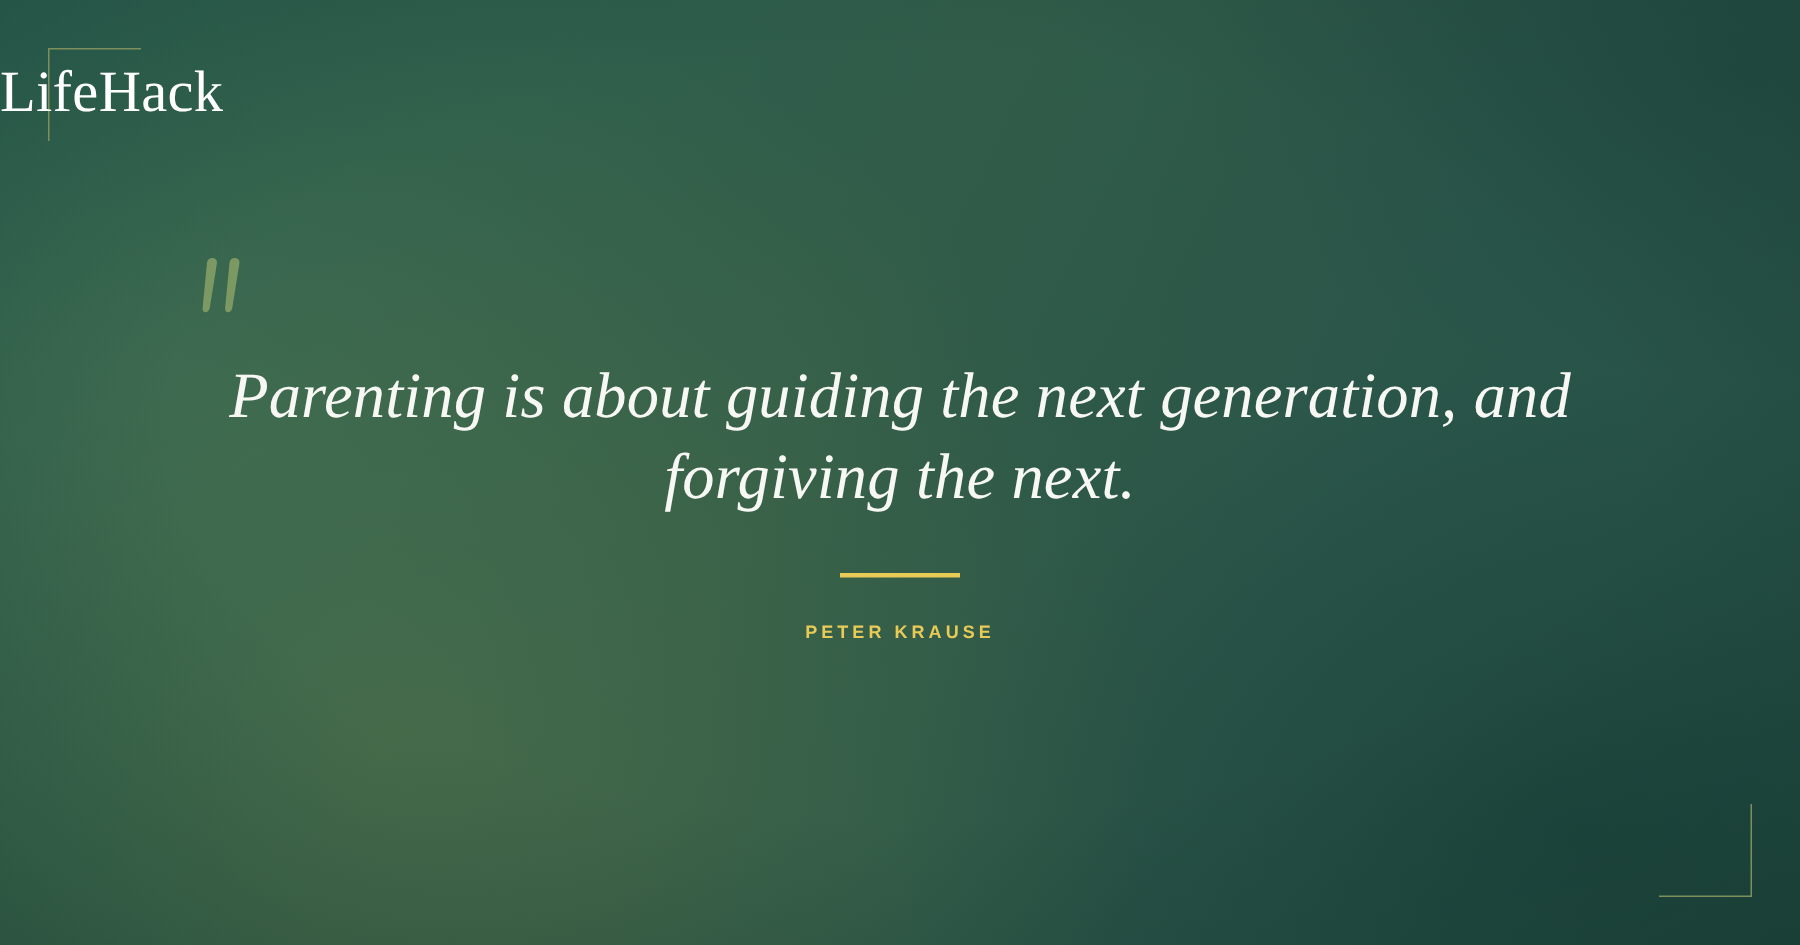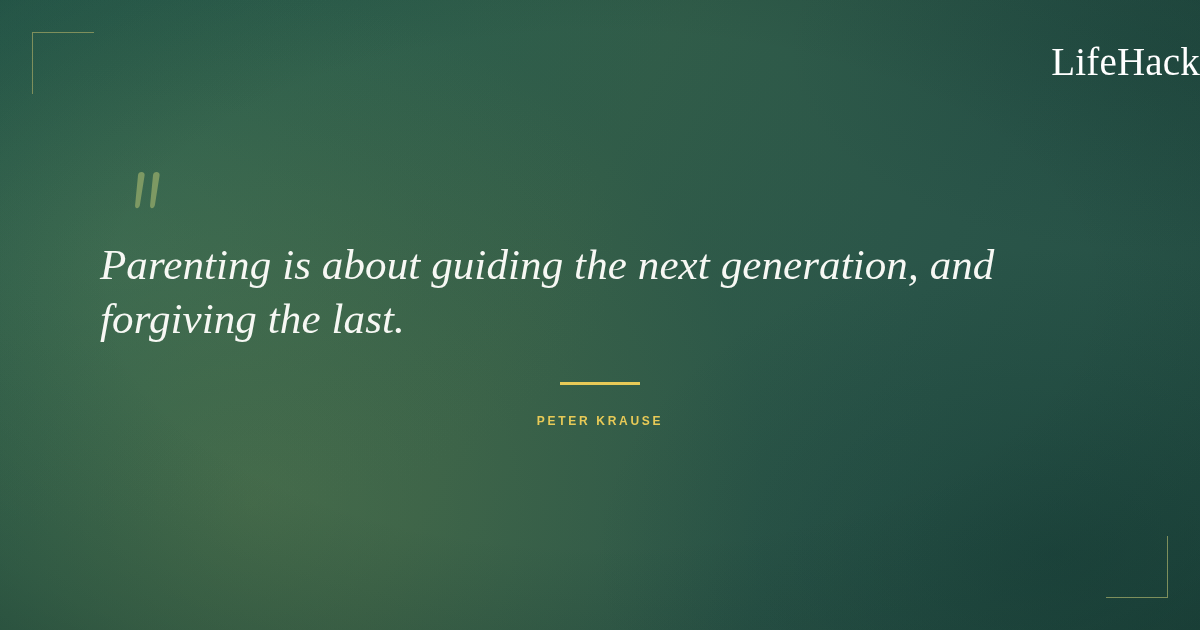--- a/index.html
+++ b/index.html
@@ -91,21 +91,21 @@
     border-bottom: 1.6px solid #7e8f5c;
     border-right: 1.6px solid #7e8f5c;
   }
 
   
   .logo {
     position: absolute;
     top: 38px;
     left: 0;
     width: 100%;
-    text-align: right;
+    text-align: left;
     font-family: "Liberation Serif", "DejaVu Serif", serif;
     font-size: 39px;
     line-height: 48px;
     letter-spacing: 0.2px;
     color: #ffffff;
     font-weight: 400;
   }
 
   
   .quote-mark {
@@ -115,20 +115,21 @@
     width: 44px;
     height: 48px;
   }
 
   
   .quote-block {
     position: absolute;
     left: 100px;
     top: 238px;
     width: 1000px;
+    text-align: center;
   }
   .quote-text {
     font-family: "Liberation Serif", "DejaVu Serif", serif;
     font-style: italic;
     font-weight: 400;
     font-size: 43px;
     line-height: 54px;
     color: #f7f8f4;
     margin: 0;
     letter-spacing: 0.1px;
@@ -182,21 +183,21 @@
 
   <div class="quote-mark">
     <svg width="44" height="48" viewBox="0 0 44 48" xmlns="http://www.w3.org/2000/svg" aria-hidden="true">
       <path d="M10.5 2 C12.6 2, 14.0 3.4, 13.6 5.6 L8.9 35.0 C8.6 36.9, 7.4 38.2, 6.0 38.2 C4.6 38.2, 3.8 36.9, 4.1 35.0 L7.0 5.2 C7.3 3.2, 8.6 2, 10.5 2 Z" fill="#7d9963"></path>
       <path d="M25.5 2 C27.6 2, 29.0 3.4, 28.6 5.6 L23.9 35.0 C23.6 36.9, 22.4 38.2, 21.0 38.2 C19.6 38.2, 18.8 36.9, 19.1 35.0 L22.0 5.2 C22.3 3.2, 23.6 2, 25.5 2 Z" fill="#7d9963"></path>
     </svg>
   </div>
 
   <div class="quote-block">
     <div class="quote-text">Parenting is about guiding the next generation, and</div>
-    <div class="quote-text">forgiving the last.</div>
+    <div class="quote-text">forgiving the next.</div>
   </div>
 
   <div class="divider-wrap">
     <div class="divider"></div>
   </div>
 
   <div class="author">PETER KRAUSE</div>
 
 </div>
 

